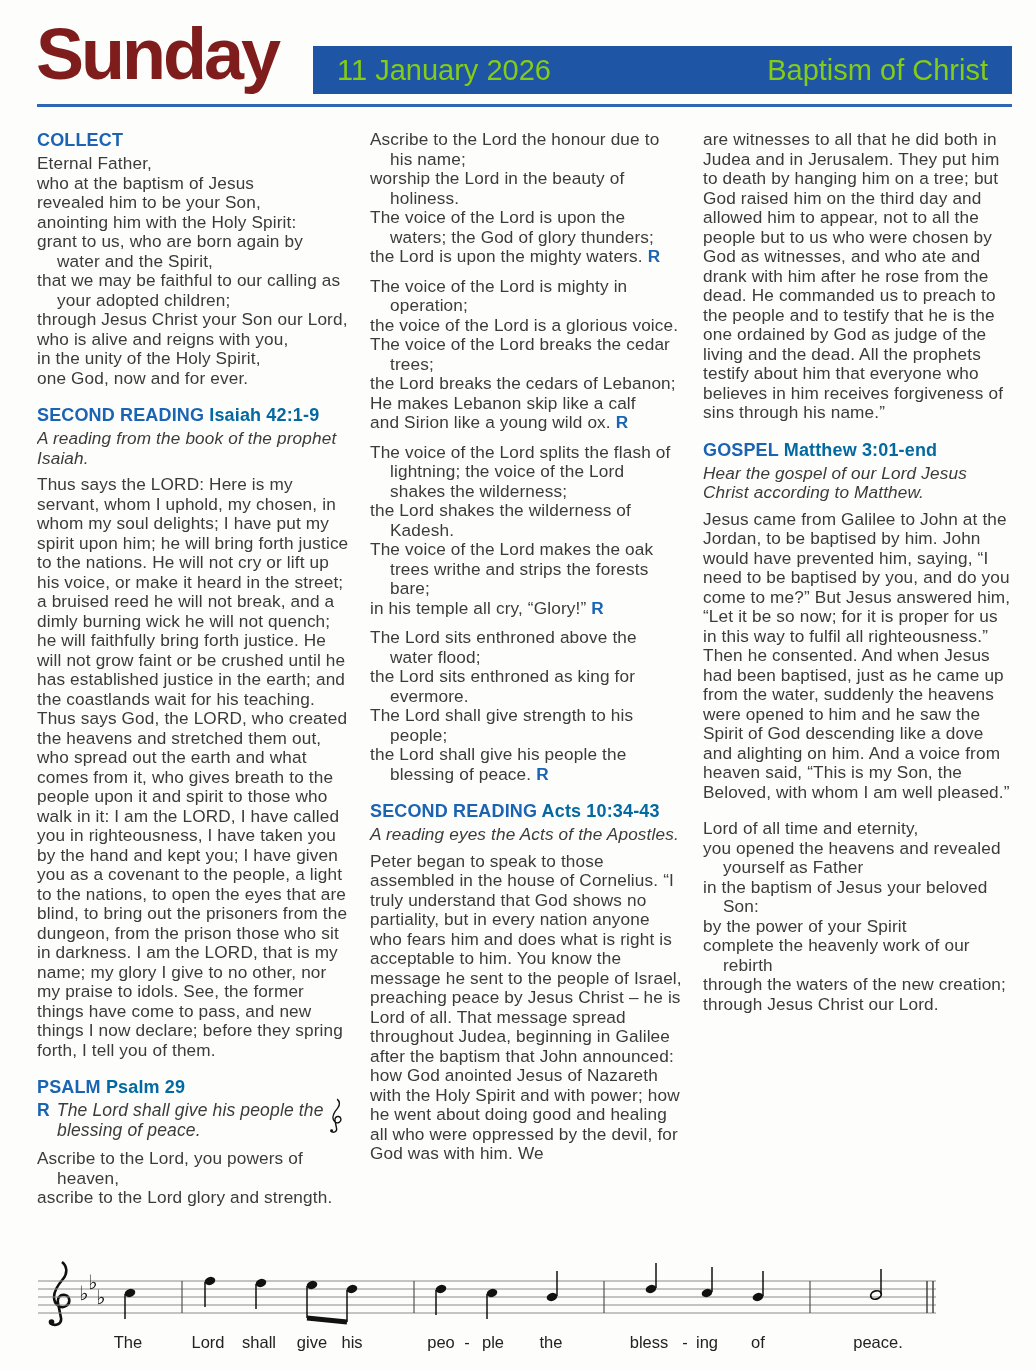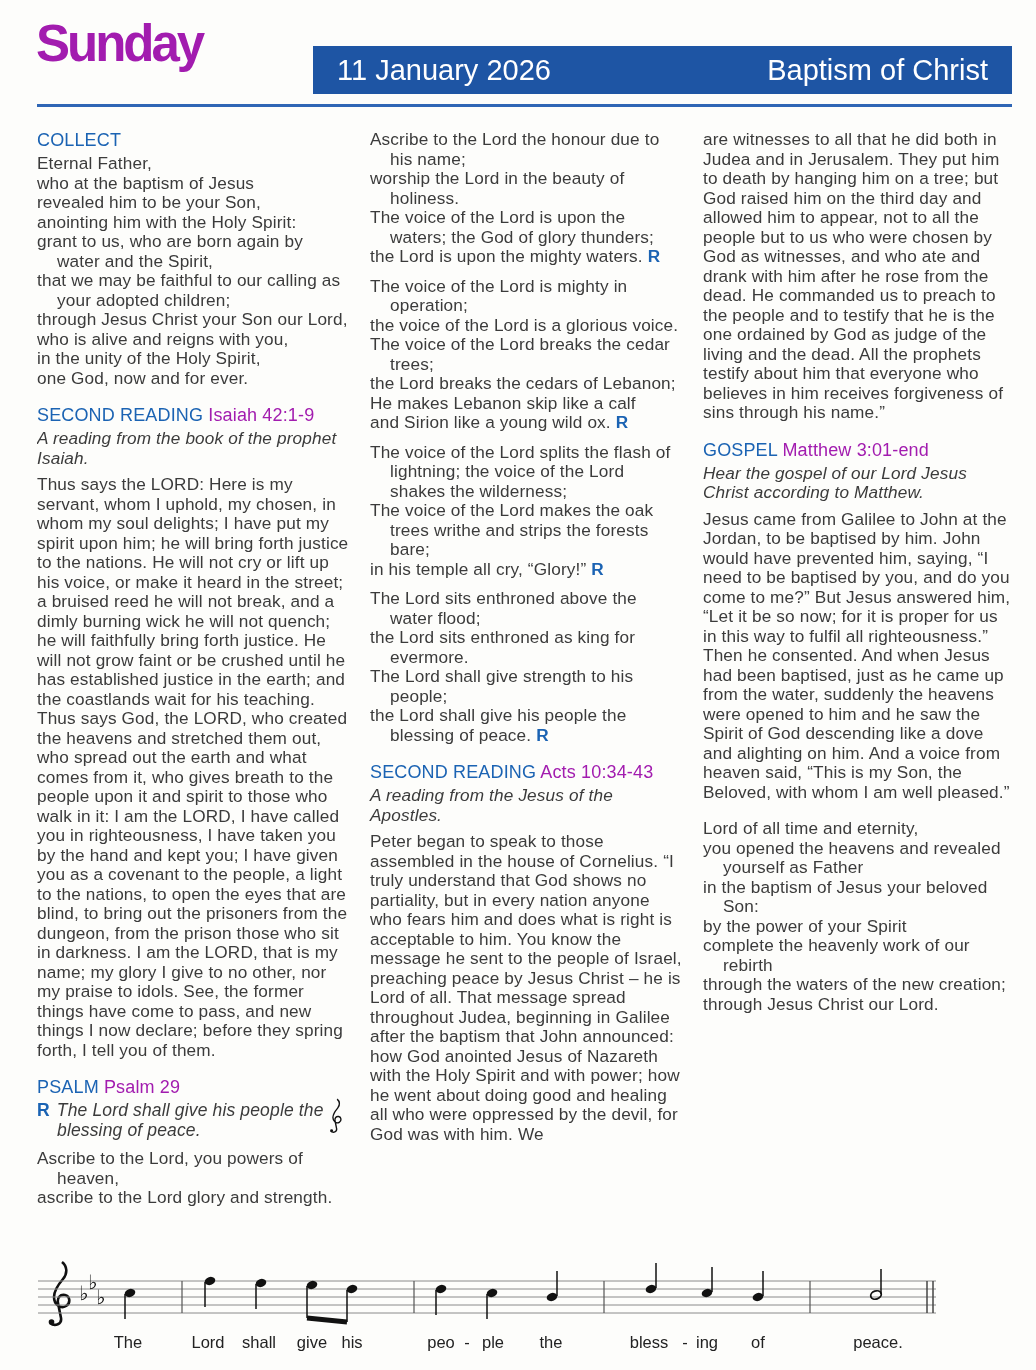--- a/index.html
+++ b/index.html
@@ -1,34 +1,34 @@
 <!DOCTYPE html>
 <html><head>
 <meta charset="utf-8">
 <style>
   html,body{margin:0;padding:0;background:#e9e9e9;}
   .page{position:relative;width:1036px;height:1370px;margin:0 auto;background:#fdfdfb;
         font-family:"Liberation Sans",sans-serif;color:#3b3b3b;overflow:hidden;}
 
   
-  .day{position:absolute;left:36px;top:18px;font-size:51px;font-weight:700;
-       color:#a21caf;letter-spacing:-3px;line-height:1;}
+  .day{position:absolute;left:36px;top:18px;font-size:72px;font-weight:700;
+       color:#7f1d1d;letter-spacing:-3px;line-height:1;}
   .banner{position:absolute;left:313px;top:46px;width:699px;height:48px;background:#1e55a4;
-          color:#ffffff;display:flex;align-items:center;justify-content:space-between;
+          color:#84cc16;display:flex;align-items:center;justify-content:space-between;
           padding:0 24px;box-sizing:border-box;font-size:29px;font-weight:400;}
   .rule{position:absolute;left:37px;top:104px;width:975px;height:3px;background:#2f66b5;}
 
   
   .content{position:absolute;left:37px;top:130px;width:978px;height:1128px;
            display:flex;gap:21px;font-size:17.2px;line-height:19.5px;letter-spacing:.15px;
            overflow:hidden;}
   .col{width:312px;flex:0 0 312px;}
   .section{margin-bottom:17px;}
-  .h{margin:0 0 3px 0;font-size:18px;font-weight:400;color:#1b63b3;line-height:21px;}
-  .h .ref{color:#a21caf;}
+  .h{margin:0 0 3px 0;font-size:18px;font-weight:700;color:#1b63b3;line-height:21px;}
+  .h .ref{color:#0369a1;}
   .intro{margin:0 0 7px 0;font-style:italic;}
   .body-par{margin:0;}
   .pline{padding-left:20px;text-indent:-20px;}
   .stanza{margin-bottom:10px;}
   .rmark{color:#1b63b3;font-weight:700;font-style:normal;margin-right:7px;}
   .resp{font-style:italic;margin:2px 0 9px 0;font-size:17.5px;}
   .psalm{position:relative;}
   .psalm-clef{position:absolute;right:6px;top:20px;}
 
   
@@ -103,35 +103,36 @@
             <div class="stanza">
               <div class="pline">The voice of the Lord is mighty in operation;</div>
               <div class="pline">the voice of the Lord is a glorious voice.</div>
               <div class="pline">The voice of the Lord breaks the cedar trees;</div>
               <div class="pline">the Lord breaks the cedars of Lebanon;</div>
               <div class="pline">He makes Lebanon skip like a calf</div>
               <div class="pline">and Sirion like a young wild ox. <span class="rmark">R</span></div>
             </div>
             <div class="stanza">
               <div class="pline">The voice of the Lord splits the flash of lightning; the voice of the Lord shakes the wilderness;</div>
+              <div class="pline">the Lord shakes the wilderness of Kadesh.</div>
               <div class="pline">The voice of the Lord makes the oak trees writhe and strips the forests bare;</div>
               <div class="pline">in his temple all cry, “Glory!” <span class="rmark">R</span></div>
             </div>
             <div class="stanza">
               <div class="pline">The Lord sits enthroned above the water flood;</div>
               <div class="pline">the Lord sits enthroned as king for evermore.</div>
               <div class="pline">The Lord shall give strength to his people;</div>
               <div class="pline">the Lord shall give his people the blessing of peace. <span class="rmark">R</span></div>
             </div>
           </div>
       </section>
 
       <section class="section">
         <h3 class="h"><span>SECOND READING</span> <span class="ref">Acts 10:34-43</span></h3>
-        <p class="intro">A reading from the Jesus of the Apostles.</p>
+        <p class="intro">A reading eyes the Acts of the Apostles.</p>
         <p class="body-par">Peter began to speak to those assembled in the house of Cornelius. “I truly understand that God shows no partiality, but in every nation anyone who fears him and does what is right is acceptable to him. You know the message he sent to the people of Israel, preaching peace by Jesus Christ – he is Lord of all. That message spread throughout Judea, beginning in Galilee after the baptism that John announced: how God anointed Jesus of Nazareth with the Holy Spirit and with power; how he went about doing good and healing all who were oppressed by the devil, for God was with him. We</p>
       </section>
     </div>
 
     <div class="col">
       <section class="section">
         <p class="body-par">are witnesses to all that he did both in Judea and in Jerusalem. They put him to death by hanging him on a tree; but God raised him on the third day and allowed him to appear, not to all the people but to us who were chosen by God as witnesses, and who ate and drank with him after he rose from the dead. He commanded us to preach to the people and to testify that he is the one ordained by God as judge of the living and the dead. All the prophets testify about him that everyone who believes in him receives forgiveness of sins through his name.”</p>
       </section>
 
       <section class="section">

